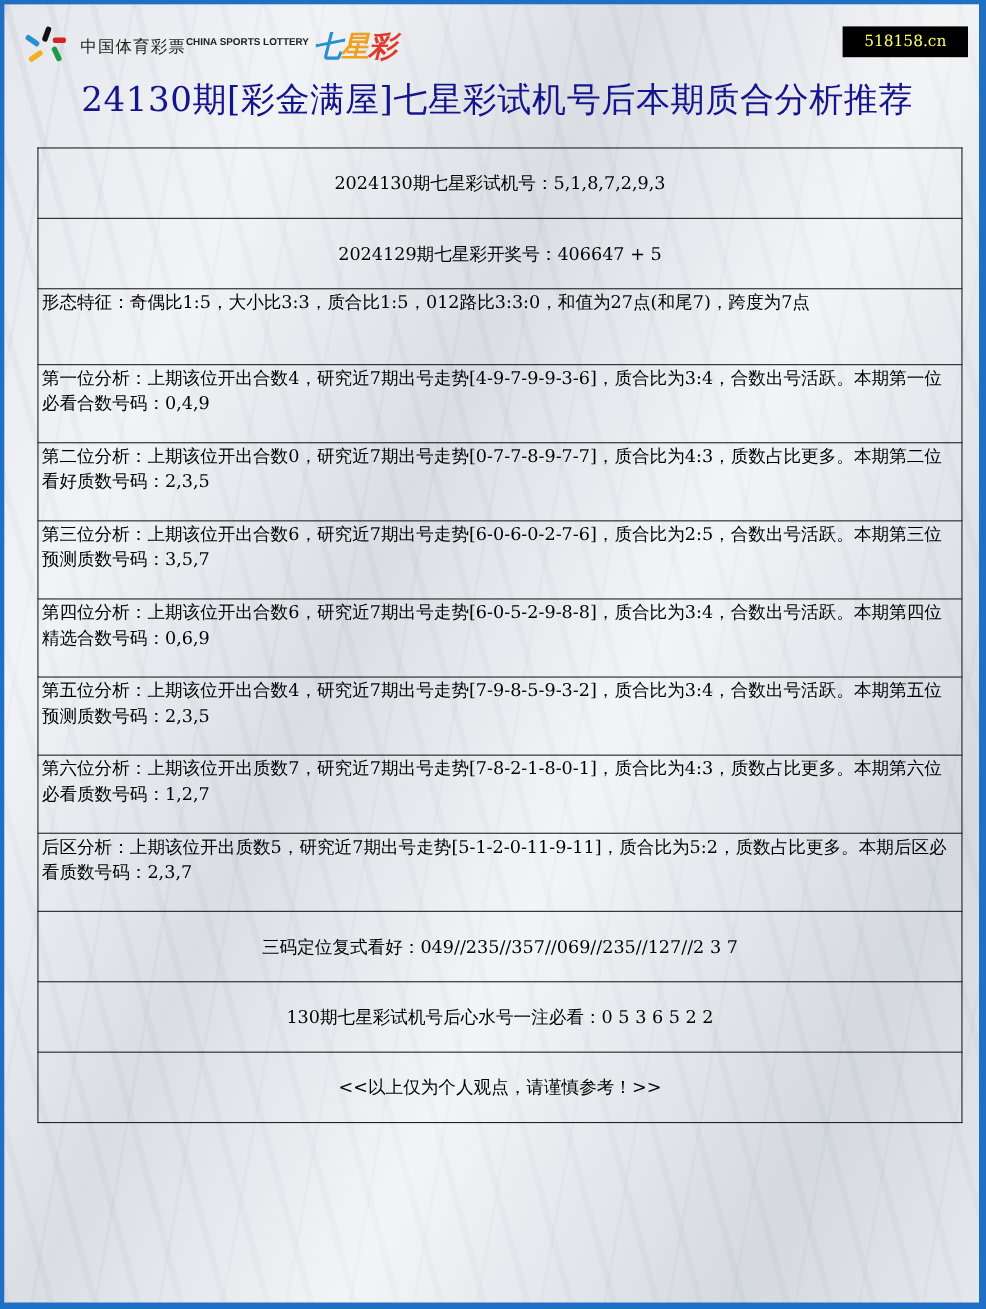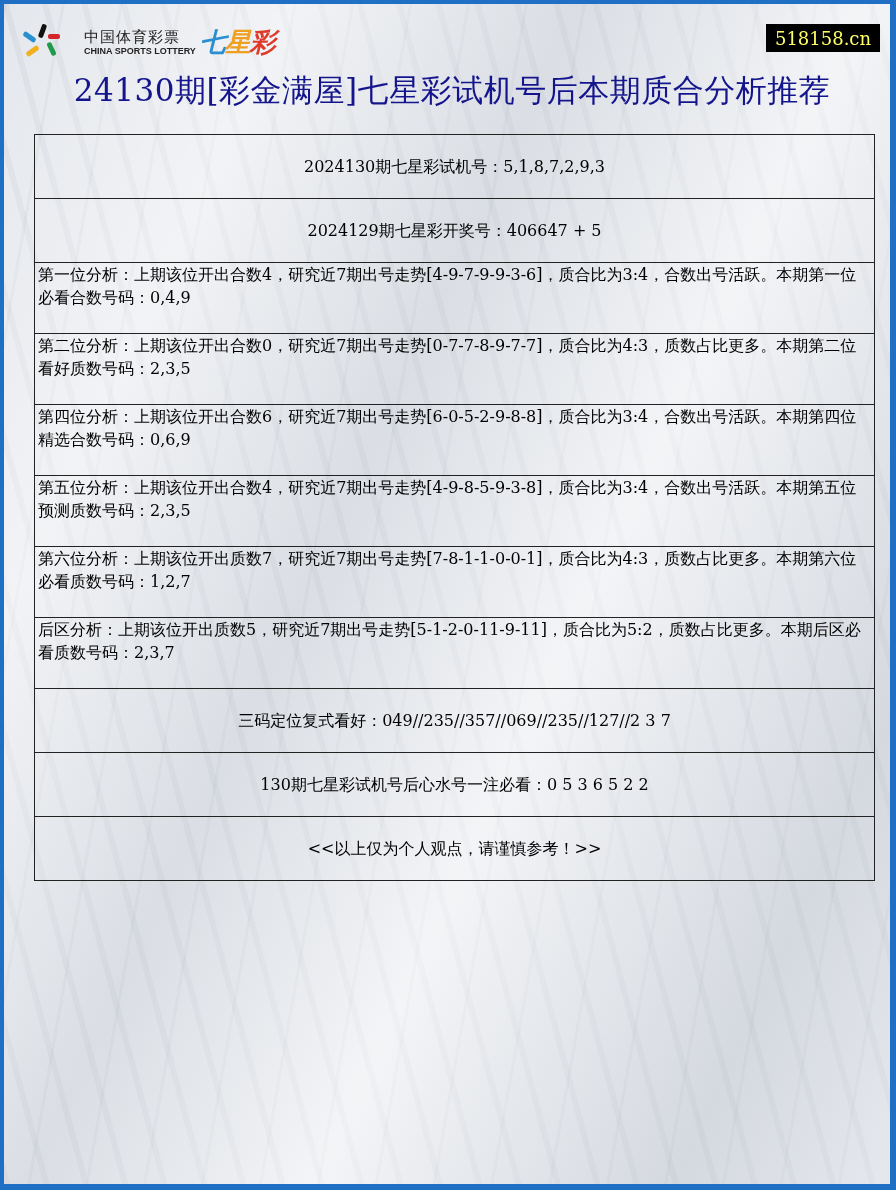--- a/index.html
+++ b/index.html
@@ -15,31 +15,31 @@
       repeating-linear-gradient(75deg, rgba(150,158,170,0.12) 0px, rgba(150,158,170,0.12) 6px, rgba(255,255,255,0) 6px, rgba(255,255,255,0) 38px),
       repeating-linear-gradient(100deg, rgba(120,130,145,0.08) 0px, rgba(120,130,145,0.08) 3px, rgba(255,255,255,0) 3px, rgba(255,255,255,0) 57px),
       #e4e7ec;
   }
   .logo {
     position: absolute; left: 18px; top: 18px; height: 40px;
     display: flex; align-items: center;
   }
   .logo-mark { position: relative; width: 40px; height: 40px; }
   .logo-mark span { position: absolute; width: 5px; height: 14px; border-radius: 2px; }
-  .logo-text { margin-left: 22px; display: flex; flex-direction: column; }
+  .logo-text { margin-left: 11px; display: flex; flex-direction: row; }
   .logo-cn { font-family: "DejaVu Sans", sans-serif; font-size: 15px; color: #222; letter-spacing: 1px; line-height: 18px; }
   .logo-en { font-family: "Liberation Sans", sans-serif; font-size: 9px; font-weight: bold; color: #222; line-height: 11px; }
   .logo-brand { margin-left: 4px; font-family: "DejaVu Sans", sans-serif; font-weight: bold; font-style: italic; font-size: 26px; letter-spacing: -1px; text-align: center; }
   .logo-brand .c1 { color: #2a8fd0; }
   .logo-brand .c2 { color: #f0a020; }
   .logo-brand .c3 { color: #e03a2a; }
   .badge {
     position: absolute; left: 762px; top: 20px; width: 114px; height: 28px;
     background: #000; color: #ffff66;
-    font-family: "DejaVu Serif", serif; font-size: 18px;
+    font-family: "DejaVu Serif", serif; font-size: 14px;
     display: flex; align-items: center; justify-content: center;
   }
   .title {
     position: absolute; left: 0; top: 66px; width: 896px; text-align: center;
     font-family: "DejaVu Serif", serif; font-size: 31px; color: #14148c;
     letter-spacing: 0.5px;
   }
   table.main {
     position: absolute; left: 30px; top: 130px; width: 841px;
     border-collapse: collapse;
@@ -81,33 +81,39 @@
 
   <table class="main">
     <tbody>
       <tr>
           <td class="center">2024130期七星彩试机号：5,1,8,7,2,9,3</td>
         </tr>
       <tr>
           <td class="center">2024129期七星彩开奖号：406647 + 5</td>
         </tr>
       <tr>
+          <td class="left" style="height:68px">形态特征：奇偶比1:5，大小比3:3，质合比1:5，012路比3:3:0，和值为27点(和尾7)，跨度为7点</td>
+        </tr>
+      <tr>
           <td class="left">第一位分析：上期该位开出合数4，研究近7期出号走势[4-9-7-9-9-3-6]，质合比为3:4，合数出号活跃。本期第一位必看合数号码：0,4,9</td>
         </tr>
       <tr>
           <td class="left">第二位分析：上期该位开出合数0，研究近7期出号走势[0-7-7-8-9-7-7]，质合比为4:3，质数占比更多。本期第二位看好质数号码：2,3,5</td>
         </tr>
       <tr>
+          <td class="left">第三位分析：上期该位开出合数6，研究近7期出号走势[6-0-6-0-2-7-6]，质合比为2:5，合数出号活跃。本期第三位预测质数号码：3,5,7</td>
+        </tr>
+      <tr>
           <td class="left">第四位分析：上期该位开出合数6，研究近7期出号走势[6-0-5-2-9-8-8]，质合比为3:4，合数出号活跃。本期第四位精选合数号码：0,6,9</td>
         </tr>
       <tr>
-          <td class="left">第五位分析：上期该位开出合数4，研究近7期出号走势[4-9-8-5-9-3-8]，质合比为3:4，合数出号活跃。本期第五位预测质数号码：2,3,5</td>
+          <td class="left">第五位分析：上期该位开出合数4，研究近7期出号走势[7-9-8-5-9-3-2]，质合比为3:4，合数出号活跃。本期第五位预测质数号码：2,3,5</td>
         </tr>
       <tr>
-          <td class="left">第六位分析：上期该位开出质数7，研究近7期出号走势[7-8-1-1-0-0-1]，质合比为4:3，质数占比更多。本期第六位必看质数号码：1,2,7</td>
+          <td class="left">第六位分析：上期该位开出质数7，研究近7期出号走势[7-8-2-1-8-0-1]，质合比为4:3，质数占比更多。本期第六位必看质数号码：1,2,7</td>
         </tr>
       <tr>
           <td class="left">后区分析：上期该位开出质数5，研究近7期出号走势[5-1-2-0-11-9-11]，质合比为5:2，质数占比更多。本期后区必看质数号码：2,3,7</td>
         </tr>
       <tr>
           <td class="center">三码定位复式看好：049//235//357//069//235//127//2 3 7</td>
         </tr>
       <tr>
           <td class="center">130期七星彩试机号后心水号一注必看：0 5 3 6 5 2 2</td>
         </tr>

